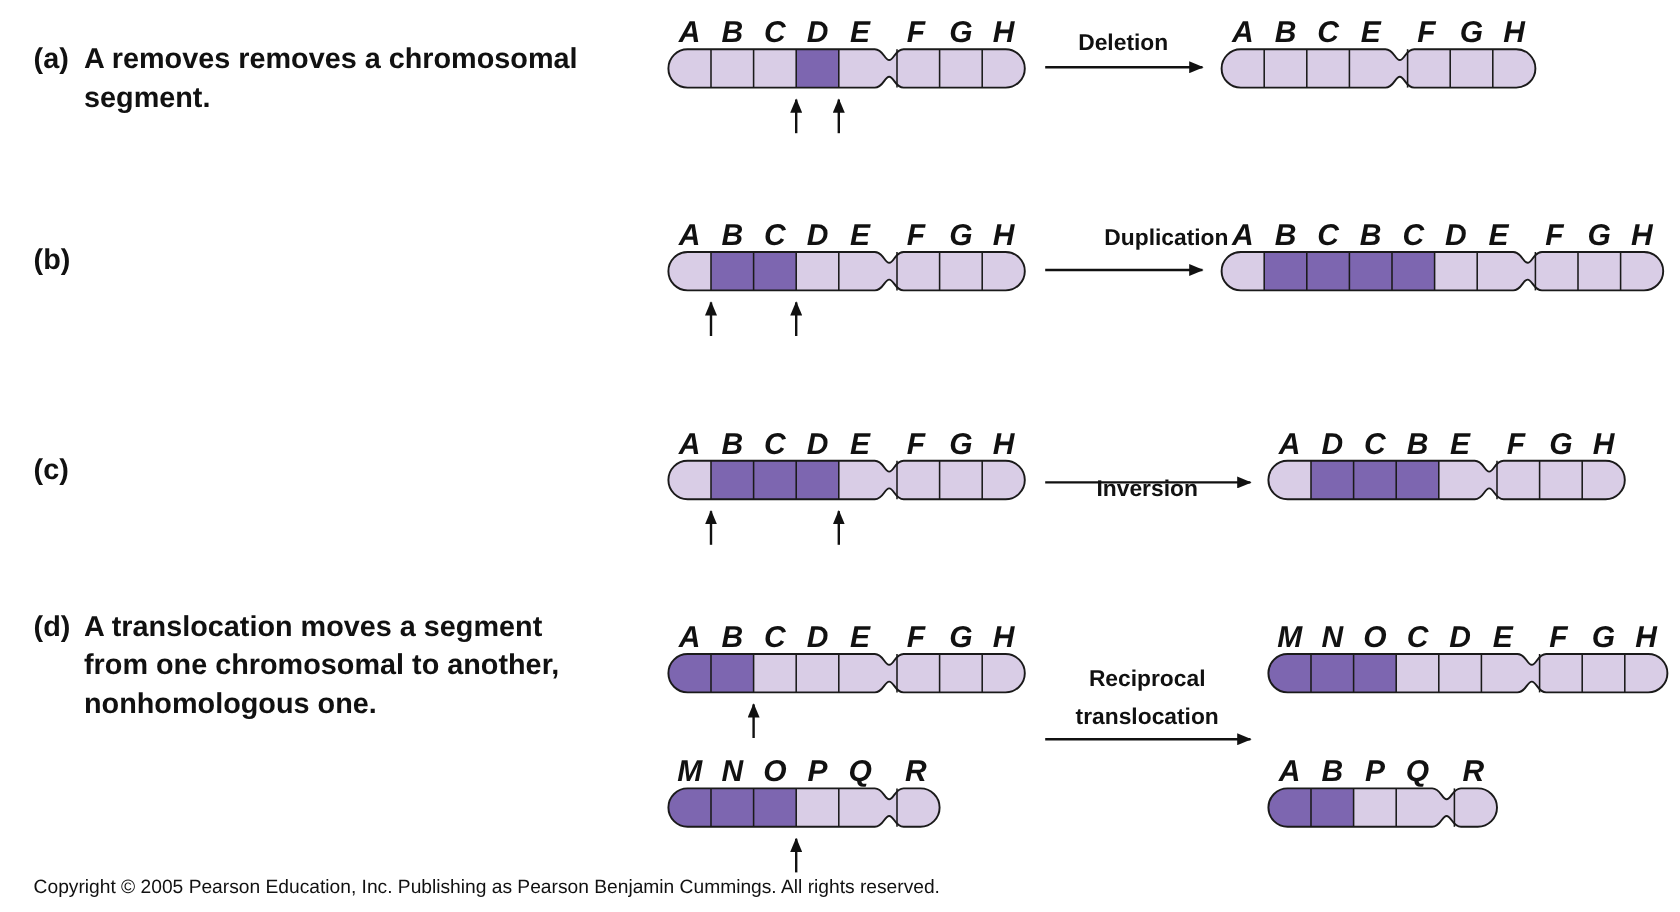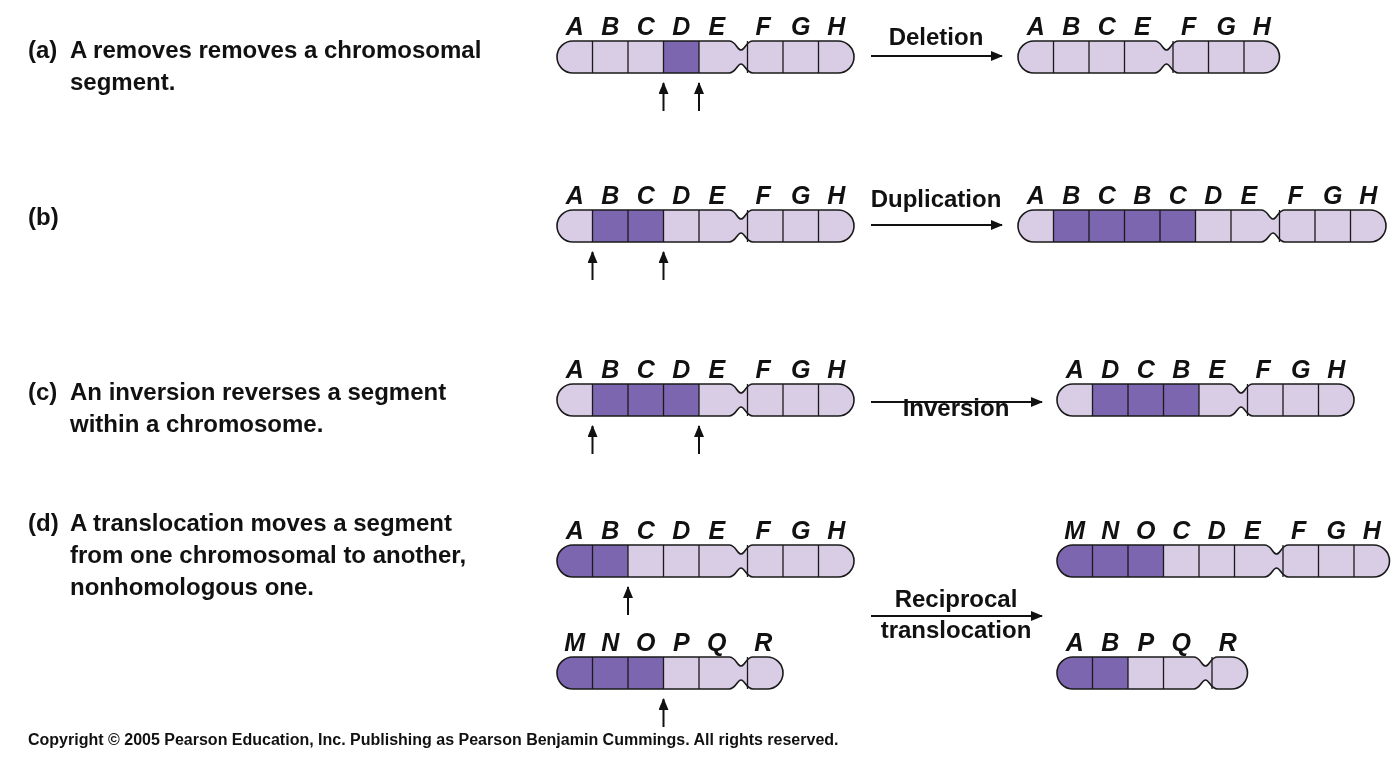--- a/index.html
+++ b/index.html
@@ -1,51 +1,49 @@
 <!DOCTYPE html>
 <html><head>
 <meta charset="utf-8">
 <style>
   html, body { margin: 0; padding: 0; background: #ffffff; }
   body { width: 1400px; height: 760px; position: relative; overflow: hidden;
          font-family: "Liberation Sans", sans-serif; color: #111; }
   .desc { position: absolute; left: 28px; font-weight: bold; font-size: 24px; line-height: 32px; }
   .desc .tag { position: absolute; left: 0; }
   .desc .txt { display: block; margin-left: 42px; white-space: pre-line; }
-  .op-label { position: absolute; font-weight: bold; font-size: 24px; text-align: center; line-height: 31px; }
+  .op-label { position: absolute; font-weight: bold; font-size: 19px; text-align: center; line-height: 31px; }
   #figure { position: absolute; left: 0; top: 0; }
-  .copyright { position: absolute; left: 28px; top: 731px; font-size: 16px; color: #111; font-weight: bold; }
+  .copyright { position: absolute; left: 28px; top: 731px; font-size: 16px; color: #111; }
 </style>
 </head>
 <body>
 
 <div class="desc" style="top:34px">
   <span class="tag">(a)</span>
   <span class="txt">A removes removes a chromosomal
 segment.</span>
 </div>
 <div class="desc" style="top:201px">
   <span class="tag">(b)</span>
 </div>
 <div class="desc" style="top:376px">
   <span class="tag">(c)</span>
-  <span class="txt">An inversion reverses a segment
-within a chromosome.</span>
 </div>
 <div class="desc" style="top:507px">
   <span class="tag">(d)</span>
   <span class="txt">A translocation moves a segment
 from one chromosomal to another,
 nonhomologous one.</span>
 </div>
 
 <div class="op-label" style="left:870px; top:21px; width:132px; white-space:pre-line;">Deletion</div>
-<div class="op-label" style="left:862px; top:183px; width:148px; white-space:pre-line;">Duplication</div>
+<div class="op-label" style="left:898px; top:183px; width:148px; white-space:pre-line;">Duplication</div>
 <div class="op-label" style="left:882px; top:366px; width:148px; white-space:pre-line;margin-top:26px;">Inversion</div>
-<div class="op-label" style="left:866px; top:583px; width:180px; white-space:pre-line;">Reciprocal
+<div class="op-label" style="left:866px; top:551px; width:180px; white-space:pre-line;">Reciprocal
 translocation</div>
 
 <svg id="figure" width="1400" height="760">
   <defs>
     <marker id="arrowhead" markerWidth="12" markerHeight="10" refX="11" refY="5" orient="auto" markerUnits="userSpaceOnUse">
       <path d="M0,0 L12,5 L0,10 Z" fill="#111"></path>
     </marker>
   </defs>
   <g id="layer">
       <g>

